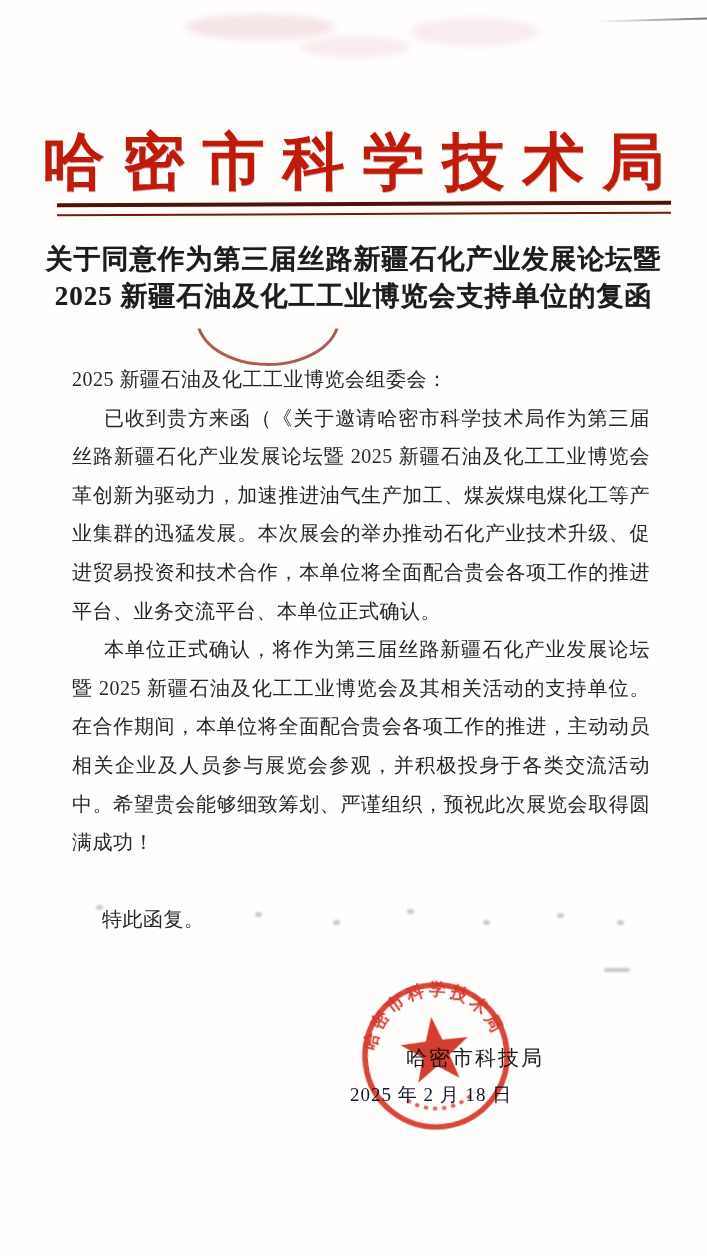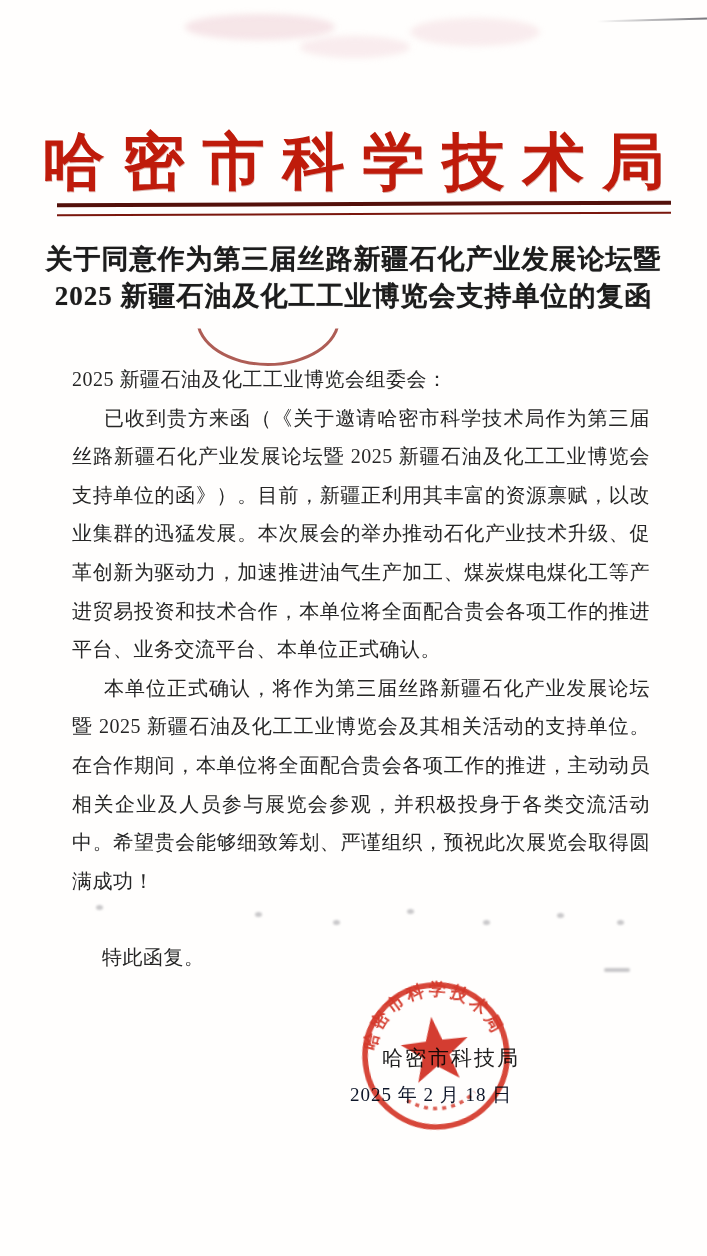--- a/index.html
+++ b/index.html
@@ -39,21 +39,21 @@
   .body-block {
     position:absolute; top:360px; left:72px; width:578px;
     font-size:20px; color:#262626; letter-spacing:.5px;
   }
   .bline { line-height:38.6px; height:38.6px; overflow:hidden; }
   .fill { text-align:justify; text-align-last:justify; }
   .ind  { text-indent:32px; }
   .closing { margin-top:38px; text-indent:30px; }
 
   
-  .sig-org  { position:absolute; top:1044px; left:382px; font-size:21px; color:#1e1e1e; letter-spacing:2px; white-space:nowrap; }
+  .sig-org  { position:absolute; top:1044px; left:406px; font-size:21px; color:#1e1e1e; letter-spacing:2px; white-space:nowrap; }
   .sig-date { position:absolute; top:1082px; left:350px; font-size:19px; color:#0f172a; letter-spacing:1px; white-space:nowrap; }
 
   
   .seal {
     position:absolute; left:359px; top:979px; width:154px; height:154px;
     mix-blend-mode:multiply; opacity:.93; transform:rotate(-7deg);
     filter:blur(.25px);
   }
 
   
@@ -85,23 +85,22 @@
     <div>关于同意作为第三届丝路新疆石化产业发展论坛暨</div>
     <div>2025 新疆石油及化工工业博览会支持单位的复函</div>
   </div>
 
   <div class="arc-artifact"></div>
 
   <div class="body-block">
     <div class="bline">2025 新疆石油及化工工业博览会组委会：</div>
     <div class="bline fill ind">已收到贵方来函（《关于邀请哈密市科学技术局作为第三届</div>
     <div class="bline fill">丝路新疆石化产业发展论坛暨 2025 新疆石油及化工工业博览会</div>
-    <div class="bline fill">支持单位的函》）。目前，新疆正利用其丰富的资源禀赋，以改</div>
+    <div class="bline fill">革创新为驱动力，加速推进油气生产加工、煤炭煤电煤化工等产</div>
     <div class="bline fill">业集群的迅猛发展。本次展会的举办推动石化产业技术升级、促</div>
-    <div class="bline fill">革创新为驱动力，加速推进油气生产加工、煤炭煤电煤化工等产</div>
     <div class="bline fill">进贸易投资和技术合作，本单位将全面配合贵会各项工作的推进</div>
     <div class="bline">平台、业务交流平台、本单位正式确认。</div>
     <div class="bline fill ind">本单位正式确认，将作为第三届丝路新疆石化产业发展论坛</div>
     <div class="bline fill">暨 2025 新疆石油及化工工业博览会及其相关活动的支持单位。</div>
     <div class="bline fill">在合作期间，本单位将全面配合贵会各项工作的推进，主动动员</div>
     <div class="bline fill">相关企业及人员参与展览会参观，并积极投身于各类交流活动</div>
     <div class="bline fill">中。希望贵会能够细致筹划、严谨组织，预祝此次展览会取得圆</div>
     <div class="bline">满成功！</div>
     <div class="bline closing">特此函复。</div>
   </div>

